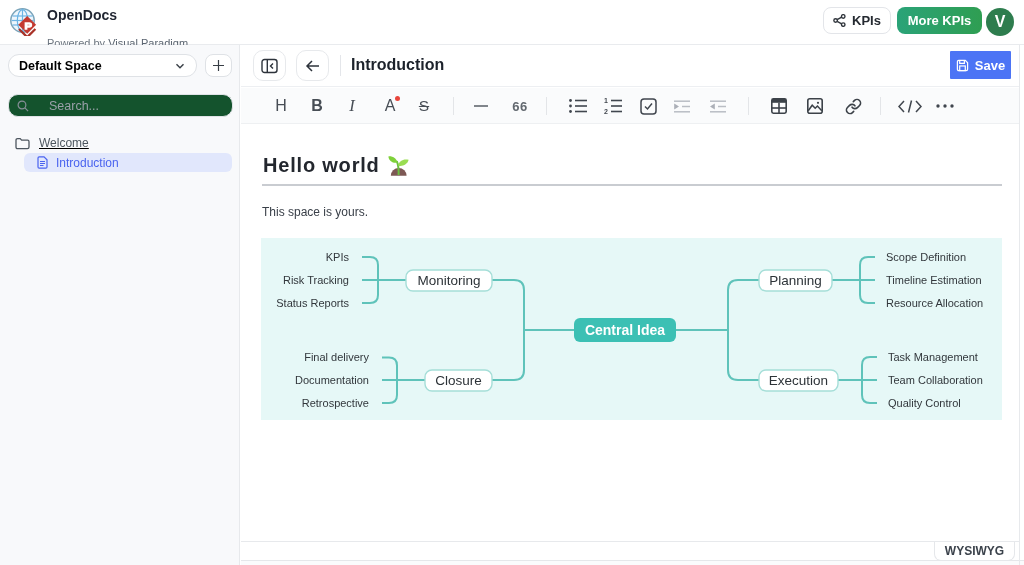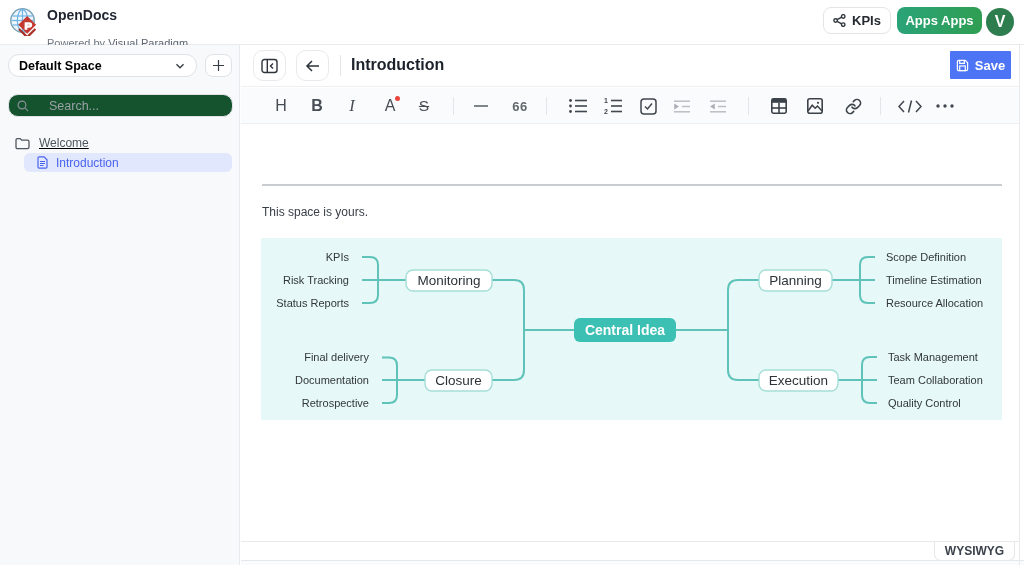--- a/index.html
+++ b/index.html
@@ -87,21 +87,21 @@
       <g fill="none" stroke="#30353c" stroke-width="1.5">
         <circle cx="2.8" cy="7" r="1.9"></circle>
         <circle cx="11" cy="2.6" r="1.9"></circle>
         <circle cx="11" cy="11.4" r="1.9"></circle>
         <line x1="4.5" y1="6.1" x2="9.3" y2="3.4"></line>
         <line x1="4.5" y1="7.9" x2="9.3" y2="10.6"></line>
       </g>
     </svg>
   <span>KPIs</span>
 </div>
-<div id="moreapps" class="abs">Apps Apps</div>
+<div id="moreapps" class="abs">More KPIs</div>
 <div id="avatar" class="abs">V</div>
 
 <div id="sidebar" class="abs">
   <div id="spacesel" class="abs">
     <span class="txt">Default Space</span>
     <svg width="12" height="12" viewBox="0 0 12 12">
         <path d="M2.5 4.2 L6 7.8 L9.5 4.2" fill="none" stroke="#3a4047" stroke-width="1.4"></path>
       </svg>
   </div>
   <div id="plusbtn" class="abs">
@@ -256,20 +256,28 @@
         <g fill="#40464e">
           <circle cx="2" cy="2" r="1.7"></circle>
           <circle cx="9" cy="2" r="1.7"></circle>
           <circle cx="16" cy="2" r="1.7"></circle>
         </g>
       </svg>
     </div>
 </div>
 
 <div id="content" class="abs">
+  <div id="h1row" class="abs">Hello world
+    <svg width="22" height="22" viewBox="0 0 22 22" style="margin-top:2px">
+        <path d="M2.8 20.8 A 7.9 7.9 0 0 1 18.6 20.8 Z" fill="#7d5854"></path>
+        <path d="M10.6 20 C10.8 15 10.4 10 8.8 6.2" fill="none" stroke="#6cbf40" stroke-width="2"></path>
+        <path d="M9.6 7.2 C8 2.6 3.4 0.6 0.4 1.4 C0.6 5.4 4.6 8.6 9.6 7.6 Z" fill="#7fd13a"></path>
+        <path d="M10.2 10.4 C10.8 6.2 15.2 3.6 20.6 4.8 C19.8 9.2 14.6 11.8 10.4 10.8 Z" fill="#9add52"></path>
+      </svg>
+  </div>
   <div id="hr" class="abs"></div>
   <div id="para" class="abs">This space is yours.</div>
   <svg id="mindmap" class="abs" width="741" height="182" viewBox="0 0 741 182">
     <rect x="0" y="0" width="741" height="182" fill="#e6f8f7"></rect>
     <g fill="none" stroke="#5fc3ba" stroke-width="2">
       <path d="M231 42 H253 Q263 42 263 52 V132 Q263 142 253 142 H231"></path>
       <path d="M263 92 H313"></path>
       <path d="M498 42 H477 Q467 42 467 52 V132 Q467 142 477 142 H498"></path>
       <path d="M415 92 H467"></path>
       <path d="M101 19 H109 Q117 19 117 27 V57 Q117 65 109 65 H101"></path>

